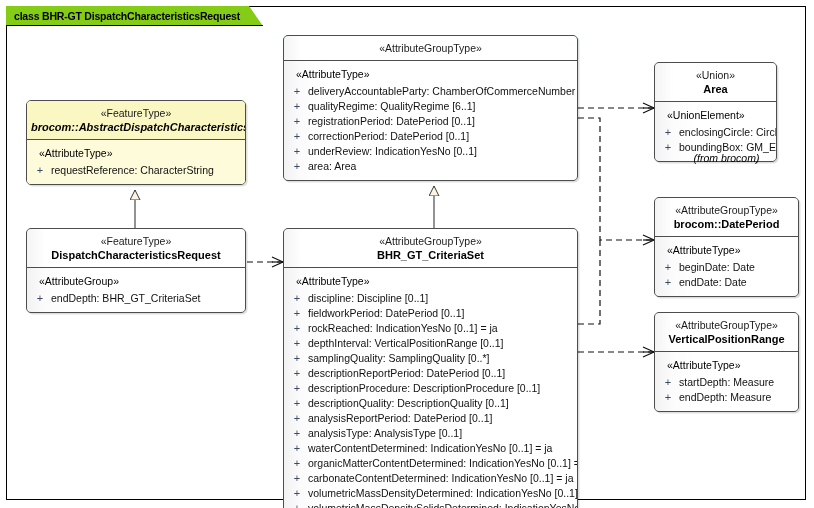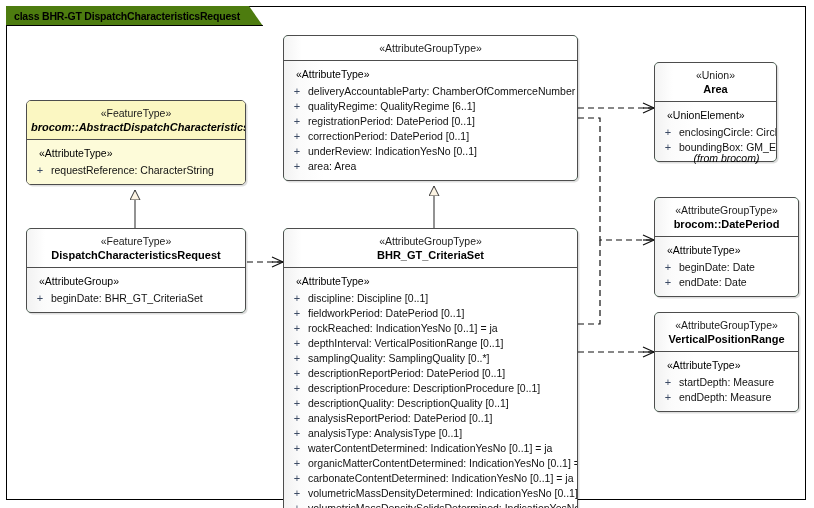--- a/index.html
+++ b/index.html
@@ -30,21 +30,21 @@
   }
   #frame-tab {
     position: absolute;
     left: 6px;
     top: 6px;
     height: 20px;
     box-sizing: border-box;
     padding: 0 22px 0 8px;
     display: flex;
     align-items: center;
-    background: #4d7c0f;
+    background: #84cc16;
     border: 1.5px solid #000;
     border-top: none;
     border-left: none;
     font-size: 10.5px;
     font-weight: bold;
     letter-spacing: -0.2px;
     white-space: nowrap;
     clip-path: polygon(0 0, calc(100% - 14px) 0, 100% 100%, 0 100%);
   }
 
@@ -189,21 +189,21 @@
 
 <div class="uml-box" id="box-dispatch-request" style="left:26px; top:228px; width:220px;">
   <div class="uml-header">
     <div class="stereo">«FeatureType»</div>
     <div class="cls-name">DispatchCharacteristicsRequest</div>
   </div>
   <div class="uml-body">
     <div class="group-stereo">«AttributeGroup»</div>
     <div class="attr-row">
       <span class="attr-vis">+</span>
-      <span class="attr-text">beginDate: BHR_GT_CriteriaSet</span>
+      <span class="attr-text">endDepth: BHR_GT_CriteriaSet</span>
     </div>
   </div>
 </div>
 
 <div class="uml-box" id="box-criteria-set" style="left:283px; top:35px; width:295px;">
   <div class="uml-header">
     <div class="stereo">«AttributeGroupType»</div>
   </div>
   <div class="uml-body">
     <div class="group-stereo">«AttributeType»</div>

